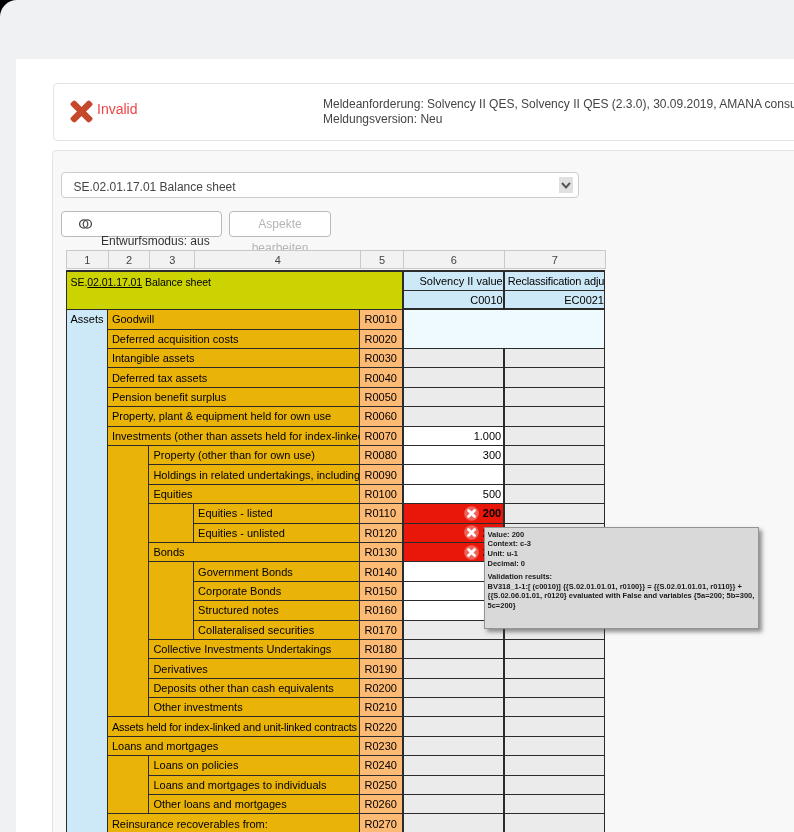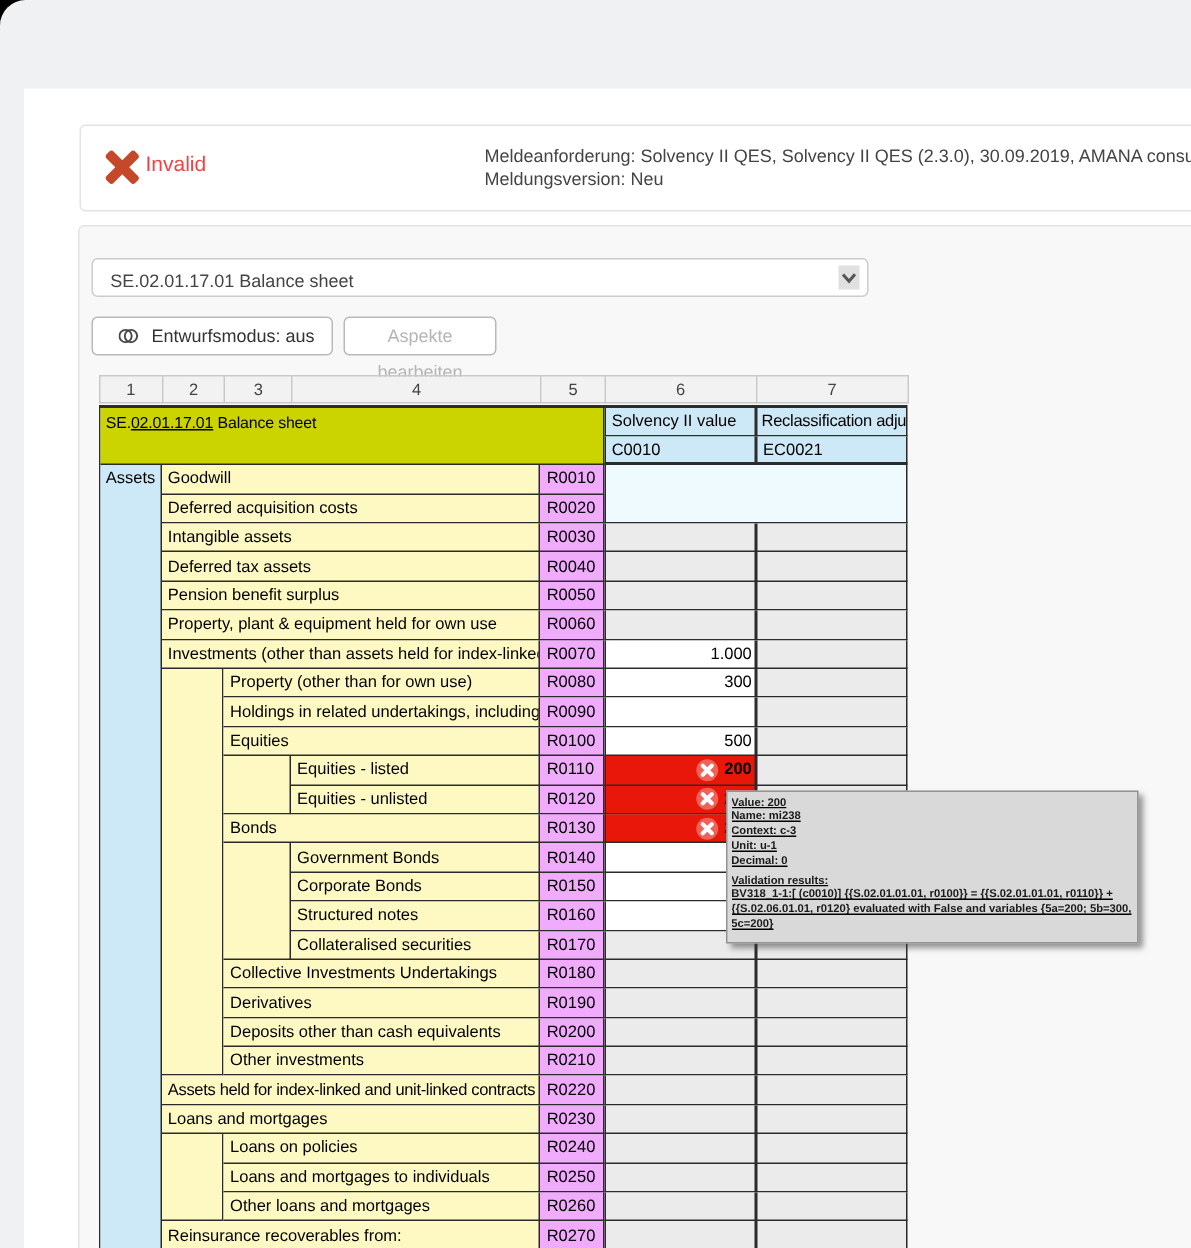--- a/index.html
+++ b/index.html
@@ -19,36 +19,36 @@
 .btn{position:absolute;top:60px;height:26px;background:#fff;border:1px solid #b9b9b9;border-radius:4px;box-sizing:border-box;font-size:12px;color:#333;text-align:center;}
 .btn1{left:8px;width:161px;}
 .btn2{left:176px;width:102px;color:#b5b5b5;}
 
 .numrow{position:absolute;left:12.5px;top:99.5px;border-collapse:collapse;table-layout:fixed;width:539.5px;}
 .numrow td{border:1px solid #c9c9c9;background:#f2f2f2;height:17.7px;padding:0;text-align:center;font-size:11px;color:#444;box-sizing:border-box;}
 .gridwrap{position:absolute;left:12.5px;top:119.3px;width:540.5px;height:600px;overflow:hidden;}
 .grid{border-collapse:separate;border-spacing:0;table-layout:fixed;width:539.5px;border-top:2px solid #2b2b2b;border-left:1px solid #2b2b2b;}
 .grid td{border-right:1px solid #2b2b2b;border-bottom:1px solid #2b2b2b;box-sizing:border-box;padding:0 0 0 4px;font-size:11px;color:#000;white-space:nowrap;overflow:hidden;height:19.4px;vertical-align:middle;}
 td.yel{background:#cbd301;vertical-align:top;padding-top:3.5px;font-size:10.6px;letter-spacing:-0.1px;}
-td.hblue{background:#cde8f6;}
-td.lbl{background:#fef9c3;}
+td.hblue{background:#cde8f6;text-align:right;}
+td.lbl{background:#eab308;}
 td.assets{background:#cde8f6;vertical-align:top;line-height:19.4px;}
-td.rcode{background:#f0abfc;}
+td.rcode{background:#fdba74;}
 td.gray{background:#ebebeb;padding:0;}
 td.wht{background:#fff;text-align:right;padding:0 1.5px 0 0;}
 td.red{background:#e9170a;padding:0 1.5px 0 0;}
 td.mblue{background:#effafe;}
 .redin{display:flex;justify-content:flex-end;align-items:center;height:100%;}
 .redin b{font-size:11px;color:#000;margin-left:4px;}
 .hdr1 td{height:19px;}
 .hdr2 td{height:19px;}
 .grid td.b2{border-bottom-width:2px;margin-top:36px;}
 .grid td.bl{border-left:1px solid #2b2b2b;}
 
-.tooltip{position:absolute;left:483.5px;top:526.5px;width:275px;height:102px;background:#d9d9d9;border:1px solid #939393;box-shadow:3px 3px 4px rgba(60,60,60,0.55);box-sizing:border-box;padding:2px 0 0 3px;z-index:50;text-decoration:underline;}
+.tooltip{position:absolute;left:483.5px;top:526.5px;width:275px;height:102px;background:#d9d9d9;border:1px solid #939393;box-shadow:3px 3px 4px rgba(60,60,60,0.55);box-sizing:border-box;padding:2px 0 0 3px;z-index:50;}
 .tooltip div{font-size:7.5px;font-weight:bold;color:#1a1a1a;line-height:9.83px;white-space:nowrap;overflow:hidden;}
 </style>
 </head>
 <body>
 <div class="page">
   <div class="content">
     <div class="card">
       <svg style="position:absolute;left:16px;top:16.5px;" width="23" height="23" viewBox="0 0 23 23">
           <g fill="#c5482a">
             <rect x="-2" y="8.2" width="27" height="6.6" rx="2.2" transform="rotate(45 11.5 11.5)"></rect>
@@ -63,21 +63,21 @@
         <span class="txt">SE.02.01.17.01 Balance sheet</span>
         <span class="arr"><svg width="14" height="16" viewBox="0 0 14 16">
               <path d="M3 6 L7 10.5 L11 5.8" fill="none" stroke="#555" stroke-width="2"></path>
             </svg></span>
       </div>
       <div class="btn btn1">
         <svg style="position:absolute;left:16.5px;top:7.5px;" width="13" height="10" viewBox="0 0 13 10">
             <circle cx="4.7" cy="5" r="4.1" fill="none" stroke="#4a4a4a" stroke-width="1.3"></circle>
             <circle cx="8.3" cy="5" r="4.1" fill="none" stroke="#4a4a4a" stroke-width="1.3"></circle>
           </svg>
-        <span style="position:absolute;left:39px;top:0;line-height:24px;white-space:nowrap;">Entwurfsmodus: aus</span>
+        <span style="position:absolute;left:39px;top:17px;line-height:24px;white-space:nowrap;">Entwurfsmodus: aus</span>
       </div>
       <div class="btn btn2"><span style="line-height:24px;">Aspekte bearbeiten</span></div>
 
       <table class="numrow">
         <colgroup>
             <col style="width:42.4px">
             <col style="width:41.5px">
             <col style="width:44.7px">
             <col style="width:166.4px">
             <col style="width:42.3px">
@@ -306,21 +306,20 @@
                 <td class="gray bl"></td>
                 <td class="gray bl"></td>
               </tr>
       </tbody>
           </table>
       </div>
     </div>
   </div>
   <div class="tooltip">
     <div>Value: 200</div>
-    <div>Name: mi238</div>
     <div>Context: c-3</div>
     <div>Unit: u-1</div>
     <div>Decimal: 0</div>
     <div style="height:3px;line-height:3px;"></div>
     <div>Validation results:</div>
     <div>BV318_1-1:[ (c0010)] {{S.02.01.01.01, r0100}} = {{S.02.01.01.01, r0110}} +</div>
     <div>{{S.02.06.01.01, r0120} evaluated with False and variables {5a=200; 5b=300,</div>
     <div>5c=200}</div>
   </div>
 </div>

